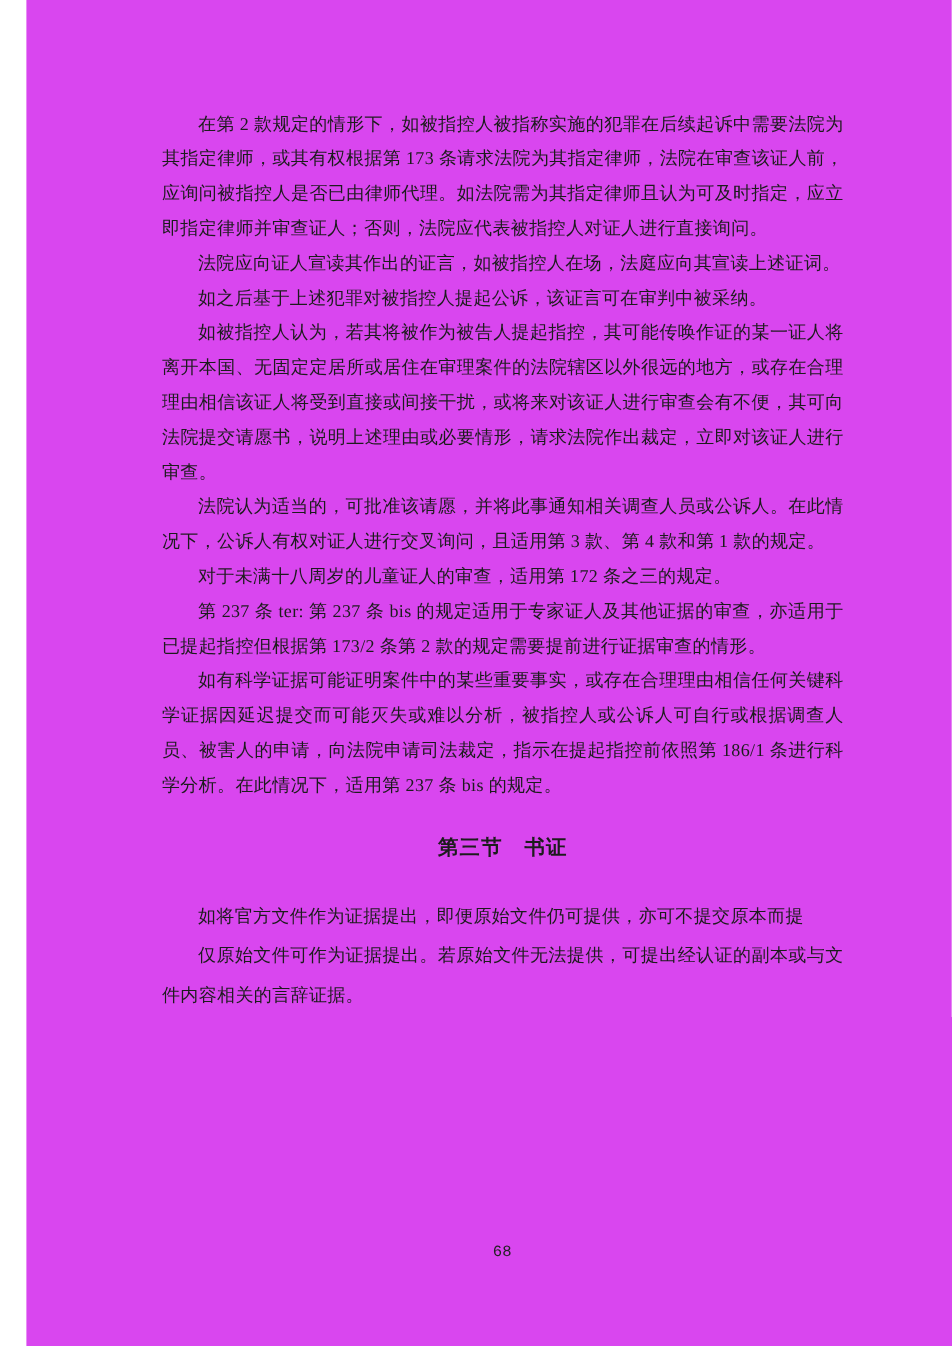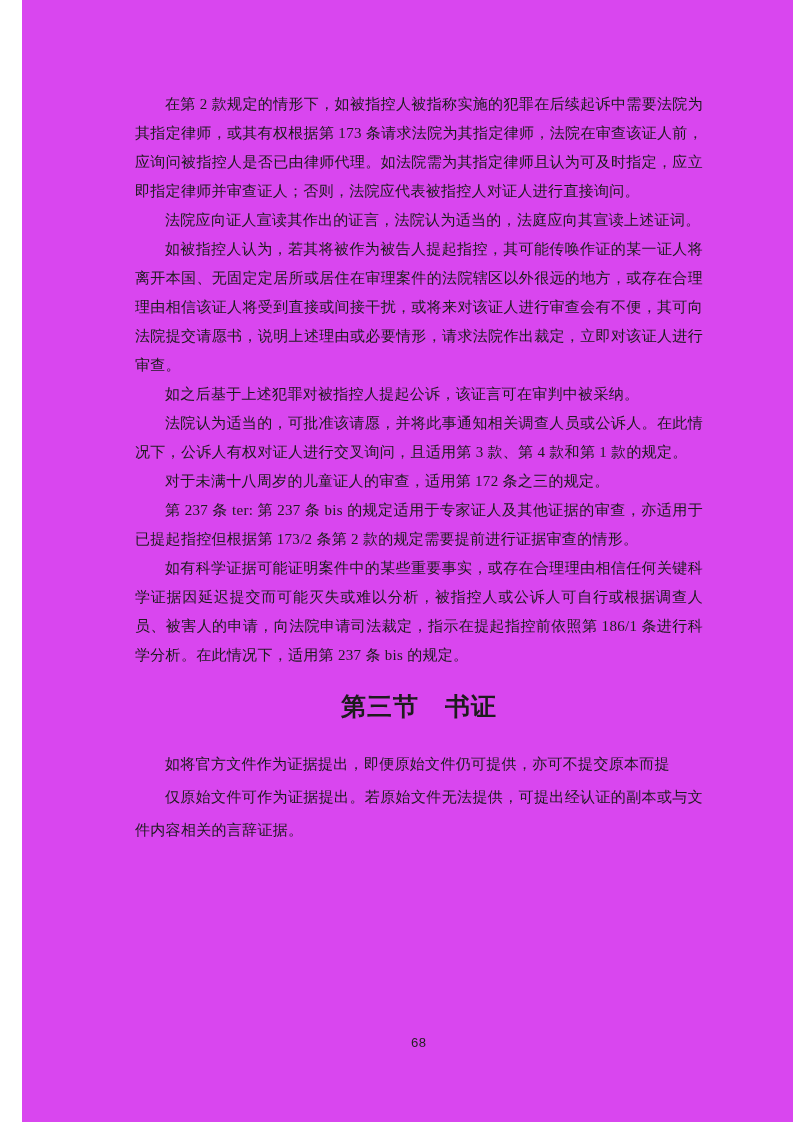--- a/index.html
+++ b/index.html
@@ -29,21 +29,21 @@
     line-height: 29px;
     text-align: justify;
     text-indent: 2em;
     letter-spacing: 0.3px;
   }
   p.body-text.s2 {
     line-height: 33px;
   }
   h2.section-heading {
     margin: 22px 0 26px 0;
-    font-size: 25px;
+    font-size: 17px;
     line-height: 30px;
     font-weight: bold;
     text-align: center;
     text-indent: 0;
     letter-spacing: 1px;
   }
   .page-number {
     position: absolute;
     top: 1036px;
     left: 0;
@@ -53,23 +53,23 @@
     font-size: 13px;
     color: #222222;
   }
 </style>
 </head>
 <body>
 
 <div class="page">
   <div class="content">
     <p class="body-text s1">在第 2 款规定的情形下，如被指控人被指称实施的犯罪在后续起诉中需要法院为其指定律师，或其有权根据第 173 条请求法院为其指定律师，法院在审查该证人前，应询问被指控人是否已由律师代理。如法院需为其指定律师且认为可及时指定，应立即指定律师并审查证人；否则，法院应代表被指控人对证人进行直接询问。</p>
-    <p class="body-text s1">法院应向证人宣读其作出的证言，法院认为适当的，法庭应向其宣读上述证词。</p>
+    <p class="body-text s1">法院应向证人宣读其作出的证言，如被指控人在场，法庭应向其宣读上述证词。</p>
+    <p class="body-text s1">如之后基于上述犯罪对被指控人提起公诉，该证言可在审判中被采纳。</p>
     <p class="body-text s1">如被指控人认为，若其将被作为被告人提起指控，其可能传唤作证的某一证人将离开本国、无固定定居所或居住在审理案件的法院辖区以外很远的地方，或存在合理理由相信该证人将受到直接或间接干扰，或将来对该证人进行审查会有不便，其可向法院提交请愿书，说明上述理由或必要情形，请求法院作出裁定，立即对该证人进行审查。</p>
-    <p class="body-text s1">如之后基于上述犯罪对被指控人提起公诉，该证言可在审判中被采纳。</p>
     <p class="body-text s1">法院认为适当的，可批准该请愿，并将此事通知相关调查人员或公诉人。在此情况下，公诉人有权对证人进行交叉询问，且适用第 3 款、第 4 款和第 1 款的规定。</p>
     <p class="body-text s1">对于未满十八周岁的儿童证人的审查，适用第 172 条之三的规定。</p>
     <p class="body-text s1">第 237 条 ter: 第 237 条 bis 的规定适用于专家证人及其他证据的审查，亦适用于已提起指控但根据第 173/2 条第 2 款的规定需要提前进行证据审查的情形。</p>
     <p class="body-text s1">如有科学证据可能证明案件中的某些重要事实，或存在合理理由相信任何关键科学证据因延迟提交而可能灭失或难以分析，被指控人或公诉人可自行或根据调查人员、被害人的申请，向法院申请司法裁定，指示在提起指控前依照第 186/1 条进行科学分析。在此情况下，适用第 237 条 bis 的规定。</p>
     <h2 class="section-heading">第三节　书证</h2>
     <p class="body-text s2">如将官方文件作为证据提出，即便原始文件仍可提供，亦可不提交原本而提</p>
     <p class="body-text s2">仅原始文件可作为证据提出。若原始文件无法提供，可提出经认证的副本或与文件内容相关的言辞证据。</p>
   </div>
   <div class="page-number">68</div>
 </div>

